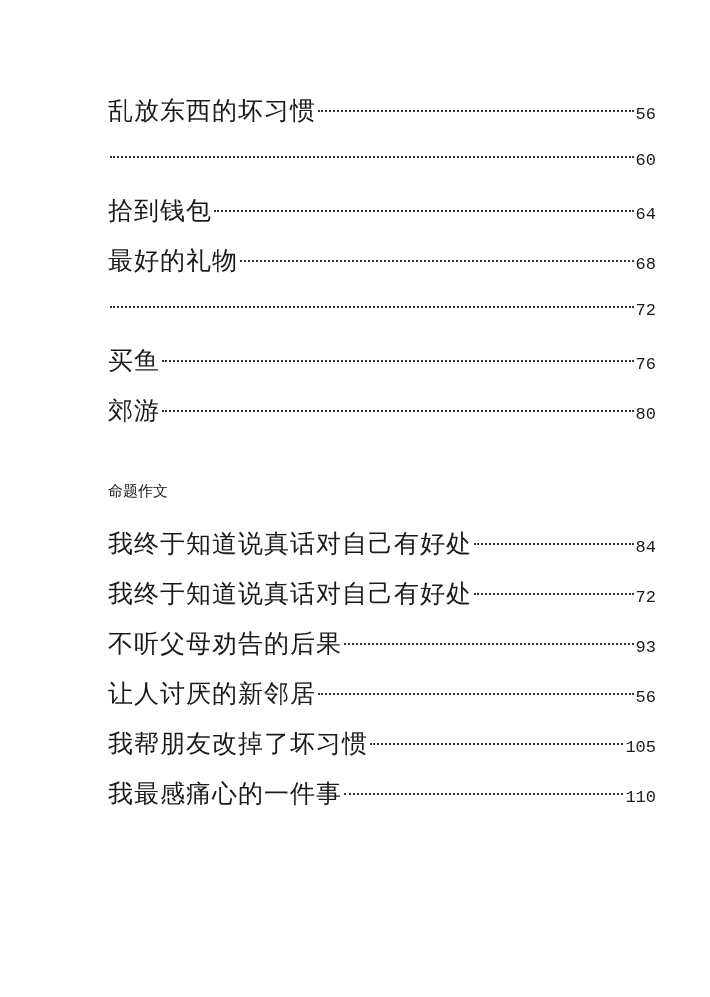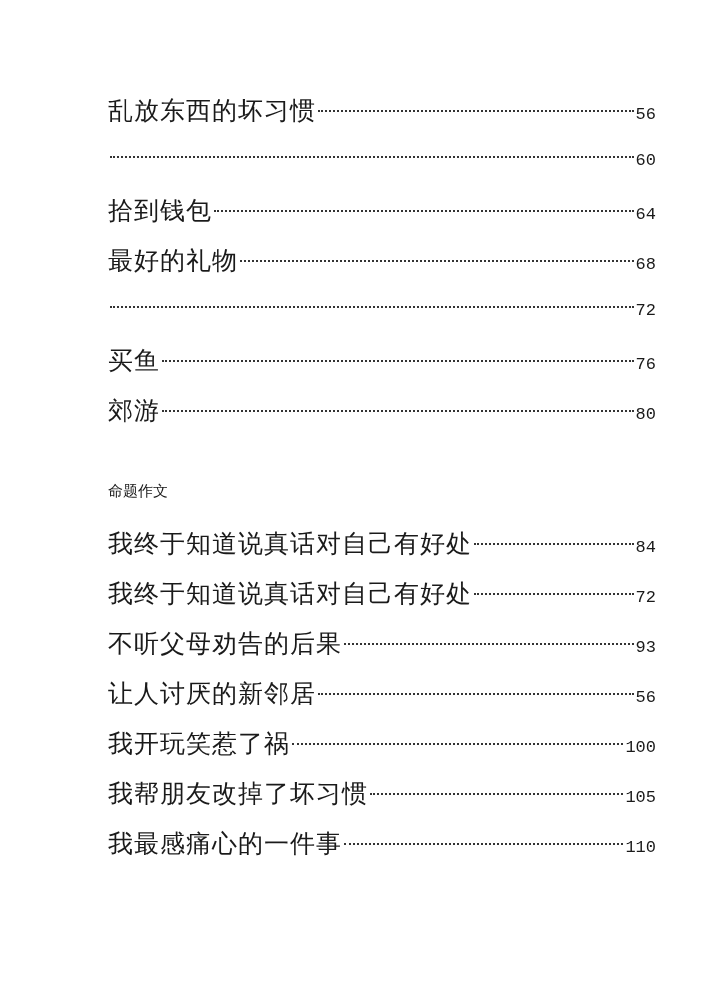--- a/index.html
+++ b/index.html
@@ -116,25 +116,20 @@
     <span class="title">不听父母劝告的后果</span>
     <span class="leader"></span>
     <span class="page">93</span>
   </div>
   <div class="entry">
     <span class="title">让人讨厌的新邻居</span>
     <span class="leader"></span>
     <span class="page">56</span>
   </div>
   <div class="entry">
-    <span class="title">我开玩笑惹了祸</span>
-    <span class="leader"></span>
-    <span class="page">100</span>
-  </div>
-  <div class="entry">
     <span class="title">我帮朋友改掉了坏习惯</span>
     <span class="leader"></span>
     <span class="page">105</span>
   </div>
   <div class="entry">
     <span class="title">我最感痛心的一件事</span>
     <span class="leader"></span>
     <span class="page">110</span>
   </div>
 

